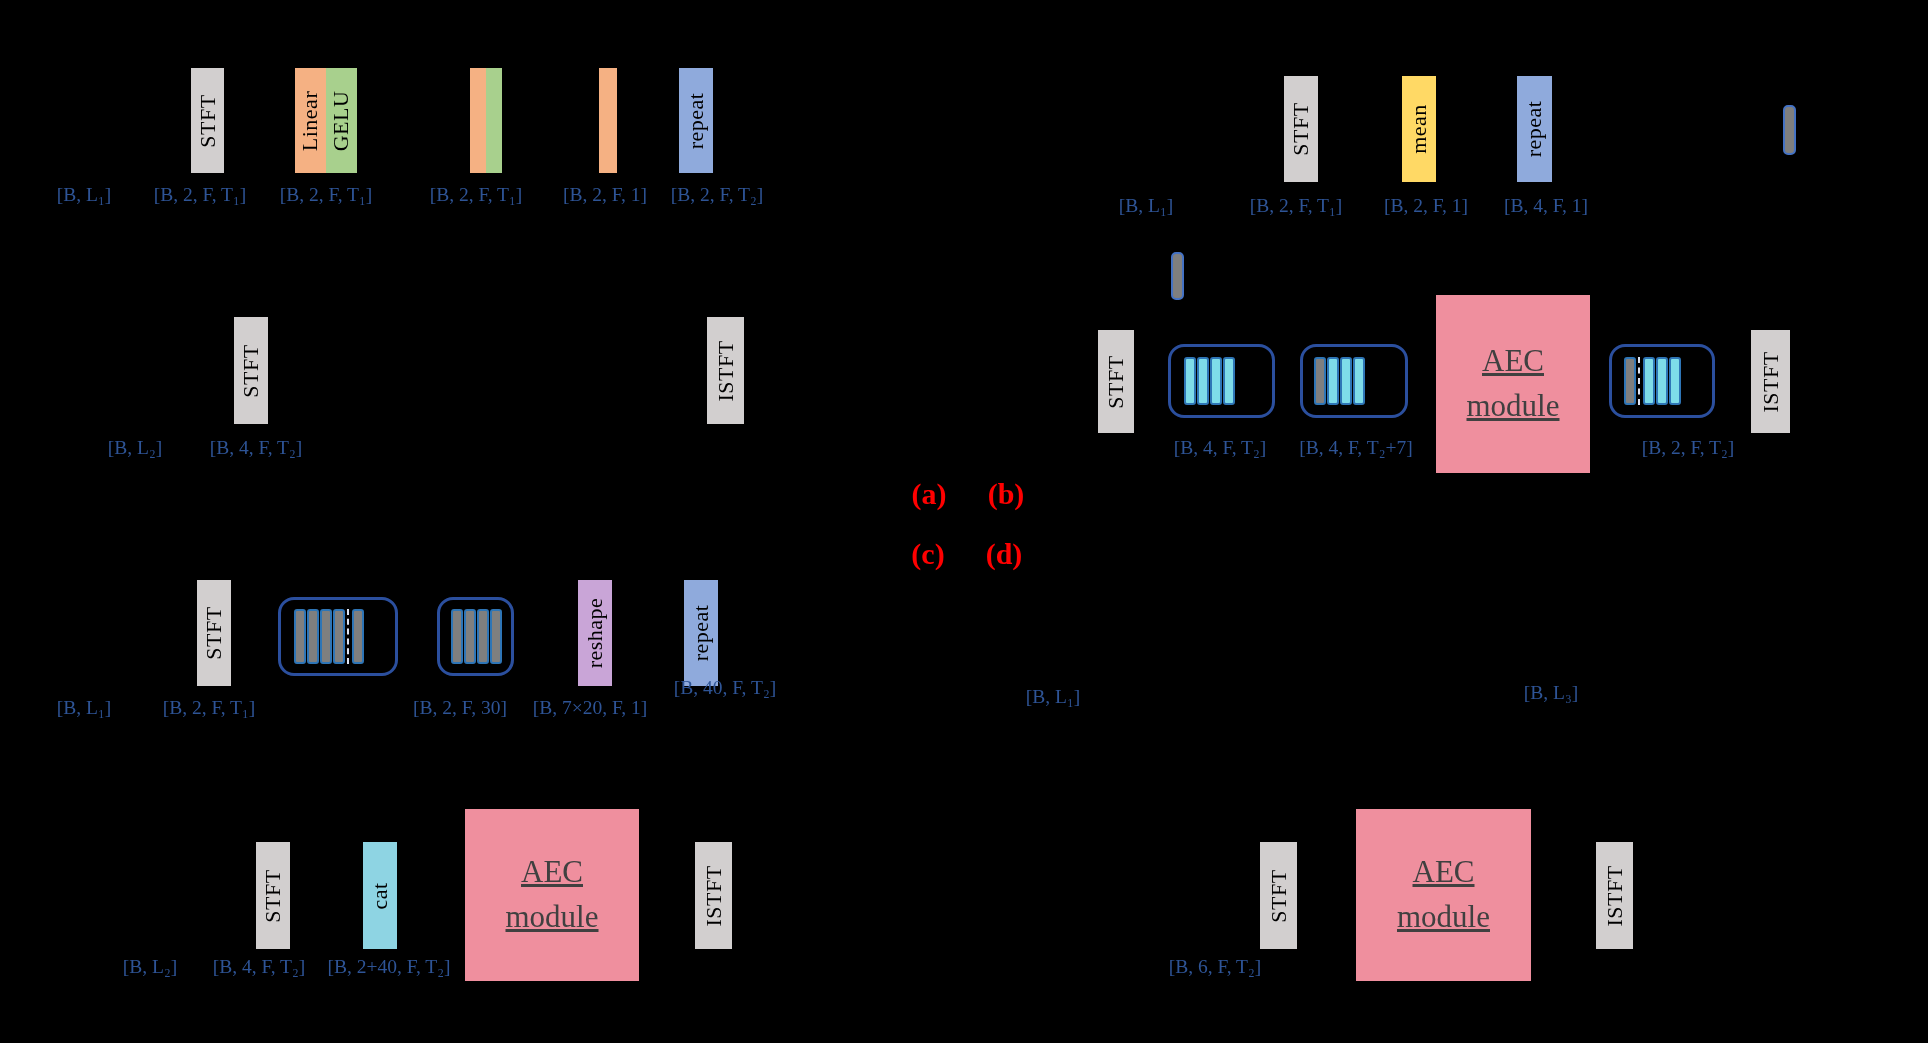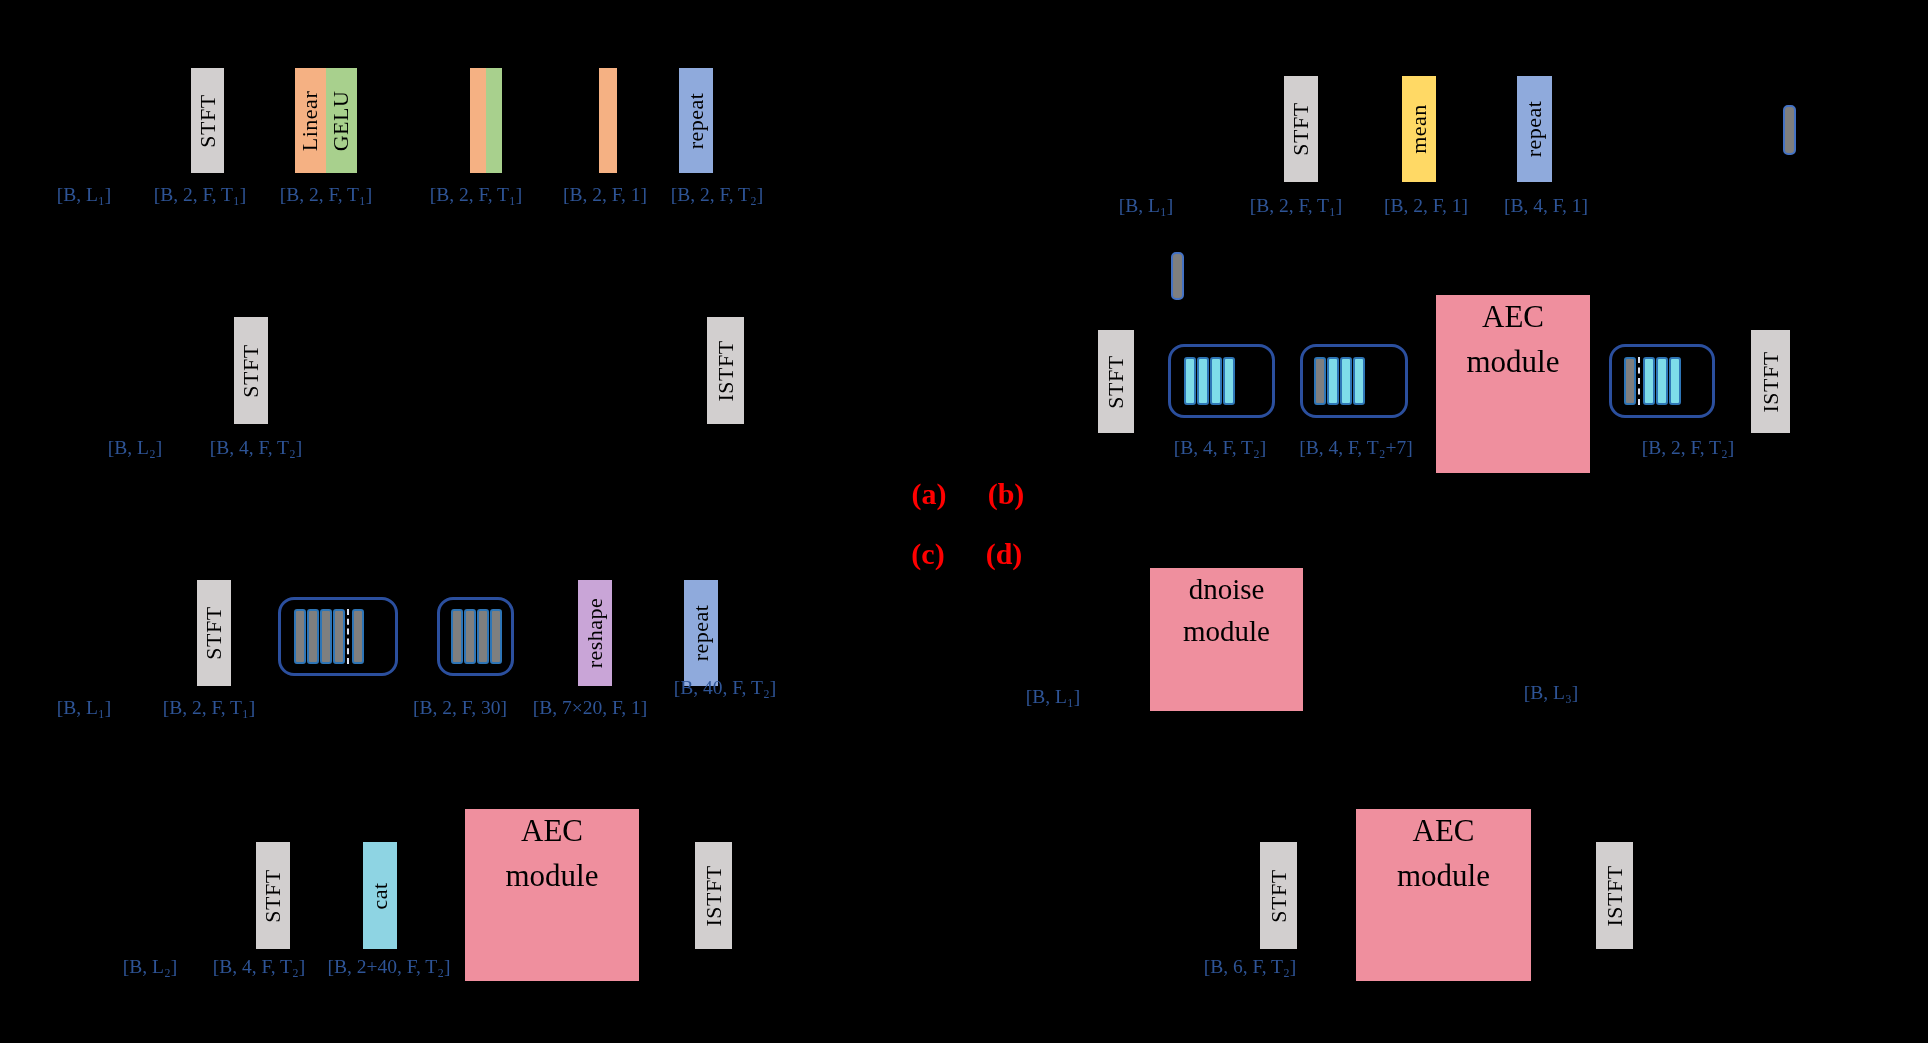--- a/index.html
+++ b/index.html
@@ -15,22 +15,22 @@
   .blue{background:var(--repeat_blue);}
   .purple{background:var(--reshape_purple);}
   .cyan{background:var(--cat_cyan);}
   
   .lbl{position:absolute;transform:translateX(-50%);color:var(--label_blue);
        font-size:19.5px;white-space:nowrap;text-align:center;}
   
   .tag{position:absolute;transform:translateX(-50%);color:var(--tag_red);
        font-size:30px;font-weight:bold;white-space:nowrap;}
   
-  .module{position:absolute;background:var(--module_pink);display:flex;align-items:flex-start;
-          justify-content:center;text-align:center;color:#000000;font-size:31px;line-height:1.45;}
+  .module{position:absolute;background:var(--module_pink);display:flex;align-items:center;
+          justify-content:center;text-align:center;color:#404040;font-size:31px;line-height:1.45;text-decoration:underline;}
   .module .wrap{width:120px;}
   
   .encoder{position:absolute;background:var(--encoder_bg);}
   .enc-bar{position:absolute;background:var(--encoder_bar);}
   .enc-caption{position:absolute;left:0;right:0;bottom:3px;text-align:center;
                font-size:21px;color:#000;}
   .enc-arrow{position:absolute;width:2px;height:8px;background:#000;}
   .enc-arrow:after{content:"";position:absolute;top:7px;left:-5px;
                    border:6px solid transparent;border-top:8px solid #000;}
   
@@ -180,23 +180,20 @@
   <div class="op blue" style="left:684px;top:580px;width:34px;height:106px">
       <span class="vt">repeat</span>
     </div>
 
   <div class="lbl" style="left:84px;top:697px">[B, L₁]</div>
   <div class="lbl" style="left:209px;top:697px">[B, 2, F, T₁]</div>
   <div class="lbl" style="left:460px;top:697px">[B, 2, F, 30]</div>
   <div class="lbl" style="left:590px;top:697px">[B, 7×20, F, 1]</div>
   <div class="lbl" style="left:725px;top:677px">[B, 40, F, T₂]</div>
 
-  <div class="module" style="left:1150px;top:568px;width:153px;height:143px;font-size:29px">
-      <div class="wrap" style="width:105px">dnoise module</div>
-    </div>
   <div class="lbl" style="left:1053px;top:686px">[B, L₁]</div>
   <div class="lbl" style="left:1551px;top:682px">[B, L₃]</div>
 
   <div class="op gray" style="left:256px;top:842px;width:34px;height:107px">
       <span class="vt">STFT</span>
     </div>
   <div class="op cyan" style="left:363px;top:842px;width:34px;height:107px">
       <span class="vt">cat</span>
     </div>
   <div class="module" style="left:465px;top:809px;width:174px;height:172px">
@@ -213,15 +210,15 @@
   <div class="op gray" style="left:1260px;top:842px;width:37px;height:107px">
       <span class="vt">STFT</span>
     </div>
   <div class="module" style="left:1356px;top:809px;width:175px;height:172px">
       <div class="wrap">AEC module</div>
     </div>
   <div class="op gray" style="left:1596px;top:842px;width:37px;height:107px">
       <span class="vt">ISTFT</span>
     </div>
 
-  <div class="lbl" style="left:1250px;top:956px">[B, 6, F, T₂]</div>
+  <div class="lbl" style="left:1215px;top:956px">[B, 6, F, T₂]</div>
 
 </div>
 
 </body></html>

